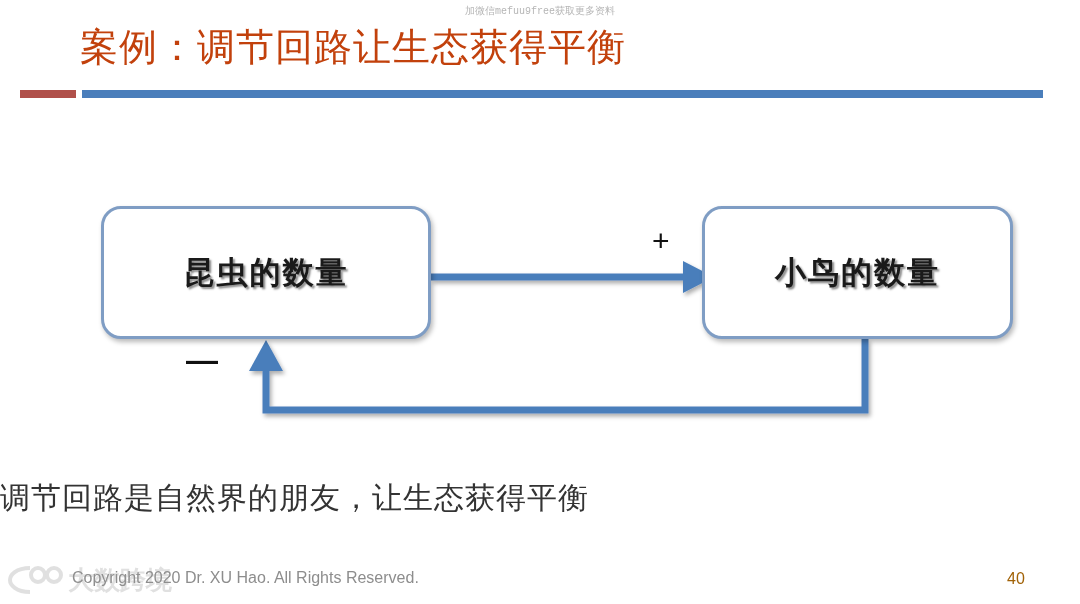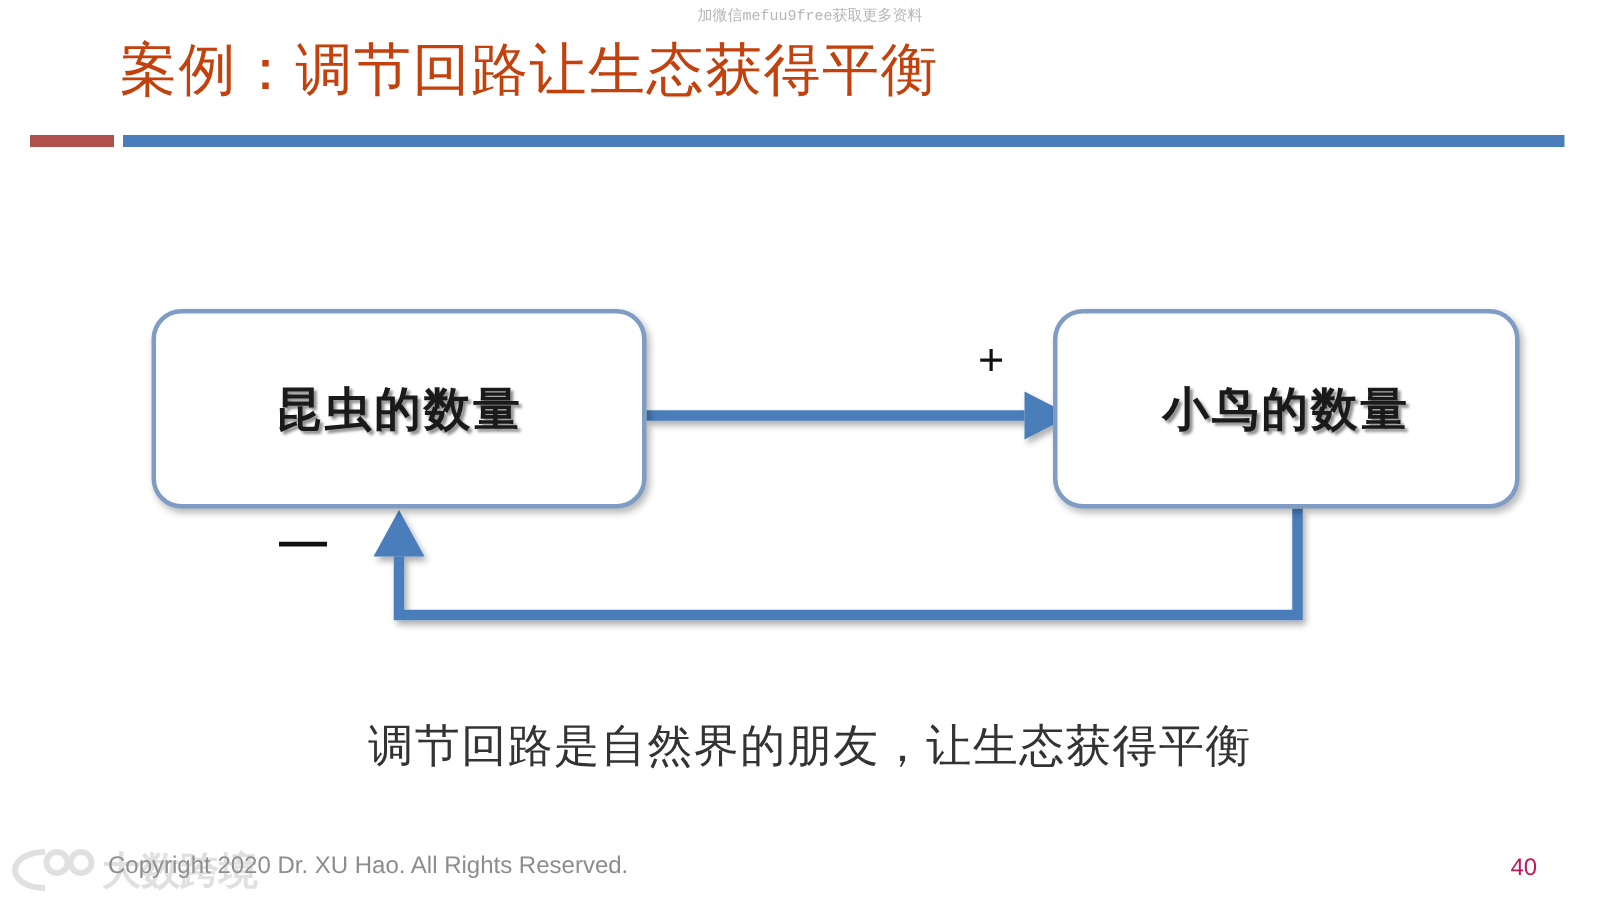--- a/index.html
+++ b/index.html
@@ -136,21 +136,21 @@
     font-weight: bold;
     letter-spacing: 0;
   }
 
   
   .caption {
     position: absolute;
     left: 0;
     top: 478px;
     width: 1080px;
-    text-align: center;
+    text-align: left;
     font-family: "DejaVu Serif", "Liberation Serif", serif;
     font-size: 30px;
     line-height: 40px;
     color: #333333;
     letter-spacing: 1px;
     white-space: nowrap;
   }
 
   
   .footer-copyright {
@@ -163,21 +163,21 @@
     color: #8d8d8d;
     white-space: nowrap;
   }
   .page-number {
     position: absolute;
     left: 1007px;
     top: 570px;
     font-family: "Liberation Sans", sans-serif;
     font-size: 16px;
     line-height: 18px;
-    color: #be185d;
+    color: #a16207;
     white-space: nowrap;
   }
 
   
   .brand-watermark {
     position: absolute;
     left: 8px;
     top: 560px;
     width: 220px;
     height: 40px;

